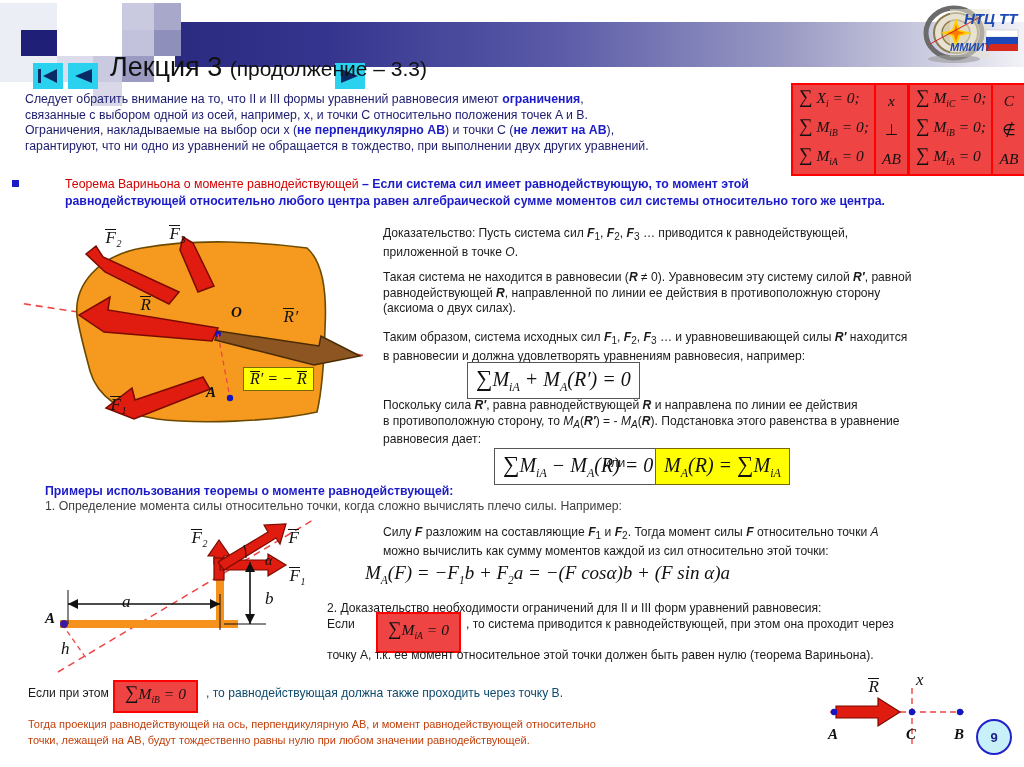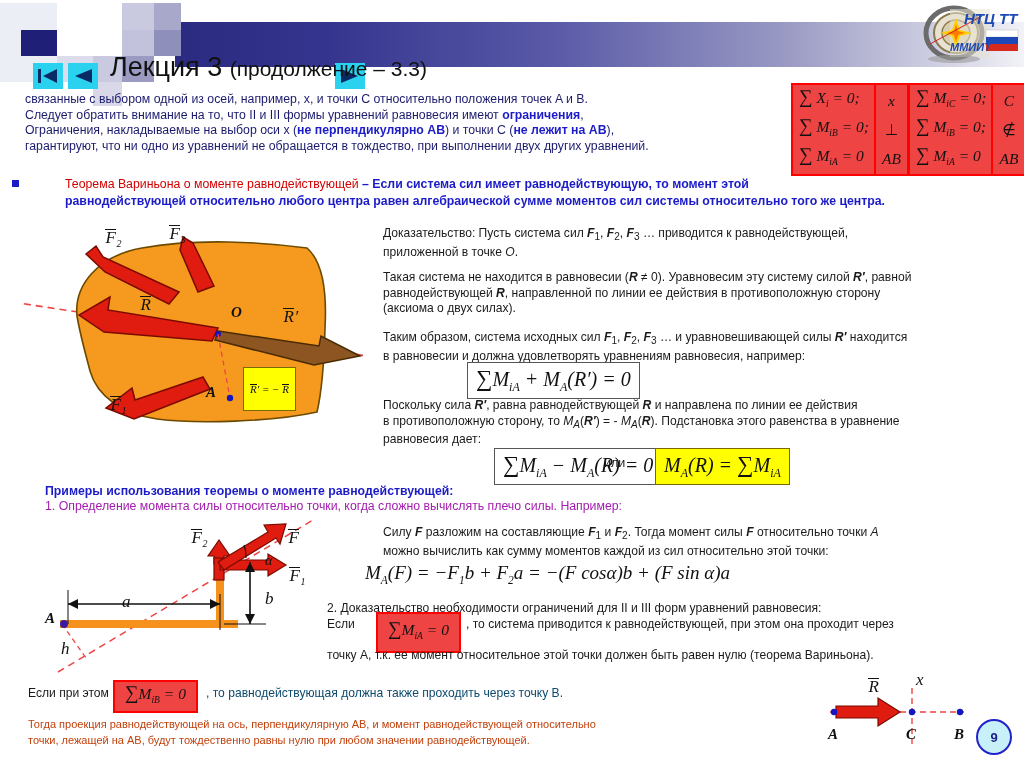--- a/index.html
+++ b/index.html
@@ -77,21 +77,21 @@
   .fml{font-family:"Liberation Serif",serif;font-style:italic;font-size:20px;color:#111;white-space:nowrap;}
   .fml .sum{font-style:normal;font-size:23px;}
   .fml sub{font-size:12px;}
   #formula-1{left:467px;top:362px;}
   #formula-2{left:494px;top:448px;}
   #formula-3{left:611px;top:448px;margin-left:44px;}
   #formula-or{position:absolute;left:604px;top:456px;font-size:12.5px;color:#1a1a1a;}
 
   
   #examples-head{position:absolute;left:45px;top:484px;width:700px;color:#1b1bc8;font-weight:bold;font-size:12.3px;line-height:15.5px;}
-  #example-1{position:absolute;left:45px;top:499px;width:700px;color:#a21caf;font-size:12.3px;line-height:15.5px;}
+  #example-1{position:absolute;left:45px;top:499px;width:700px;color:#404040;font-size:12.3px;line-height:15.5px;}
   #ex-text-1{position:absolute;left:383px;top:525px;width:640px;color:#1a1a1a;font-size:12.1px;line-height:15.5px;}
   #formula-ma{position:absolute;left:365px;top:562px;}
   .fml-plain{font-family:"Liberation Serif",serif;font-style:italic;font-size:19px;color:#111;white-space:nowrap;}
   .fml-plain sub{font-size:11.5px;}
   #ex-text-2{position:absolute;left:327px;top:601px;width:697px;color:#1a1a1a;font-size:12.1px;line-height:15.5px;}
   #ex-if{position:absolute;left:327px;top:617px;color:#1a1a1a;font-size:12.1px;}
   #eqbox-3{left:376px;top:612px;padding:0px 6px;}
   #ex-after{position:absolute;left:466px;top:617px;width:560px;color:#1a1a1a;font-size:12.1px;}
   #ex-text-3{position:absolute;left:327px;top:648px;width:697px;color:#1a1a1a;font-size:12.1px;}
   #ex-if2{position:absolute;left:28px;top:686px;color:#1a1a1a;font-size:12.1px;}
@@ -103,22 +103,22 @@
   #page-num{position:absolute;left:976px;top:719px;width:32px;height:32px;border-radius:50%;
      background:#c8f0f8;border:2px solid #2222cc;display:flex;align-items:center;justify-content:center;
      font-size:13px;font-weight:bold;color:#1b1b8e;}
 
   
   .vlab{position:absolute;font-family:"Liberation Serif",serif;font-style:italic;font-size:17px;color:#111;}
   .vlab sub{font-size:10px;}
   .vlab .bar{display:inline-block;border-top:1.4px solid #111;line-height:0.9;padding:0 0.5px;}
   .ptlab{position:absolute;font-family:"Liberation Serif",serif;font-style:italic;font-weight:bold;font-size:15px;color:#111;}
   .dimlab{position:absolute;font-family:"Liberation Serif",serif;font-style:italic;font-size:17px;color:#111;}
-  .eqsmall{position:absolute;background:#ffff00;border:1.5px solid #7a6a00;padding:15px 6px;
-     font-family:"Liberation Serif",serif;font-style:italic;font-size:11px;color:#111;white-space:nowrap;}
+  .eqsmall{position:absolute;background:#ffff00;border:1.5px solid #7a6a00;padding:2px 6px;
+     font-family:"Liberation Serif",serif;font-style:italic;font-size:16px;color:#111;white-space:nowrap;}
   .eqsmall .bar{display:inline-block;border-top:1.3px solid #111;line-height:0.9;}
 </style>
 </head>
 <body>
 
 <div class="slide">
 
   <div class="hdr-bar"></div>
   <div class="sq sq-l"></div>
   <div class="sq sq-o"></div>
@@ -170,22 +170,22 @@
       <ellipse cx="34" cy="55" rx="26" ry="4" fill="#9a9a9a" opacity="0.6"></ellipse>
       <rect x="66" y="26" width="32" height="7" fill="#ffffff" stroke="#aaa" stroke-width="0.4"></rect>
       <rect x="66" y="33" width="32" height="7" fill="#1c49b5"></rect>
       <rect x="66" y="40" width="32" height="7" fill="#d52b1e"></rect>
       <text x="44" y="20" font-family="Liberation Sans, sans-serif" font-size="15" font-weight="bold" font-style="italic" fill="#1c49b5">НТЦ ТТ</text>
       <text x="30" y="47" font-family="Liberation Sans, sans-serif" font-size="11" font-weight="bold" font-style="italic" fill="#1c49b5">ММИИТ</text>
     </svg>
   </div>
 
   <div id="intro-para" class="p-dark">
+    <div><span>Следует обратить внимание на то, что II и III формы уравнений равновесия имеют </span><span class="t-blue">ограничения</span><span>,</span></div>
     <div>связанные с  выбором одной из осей, например, x, и точки C относительно положения точек A и B.</div>
-    <div><span>Следует обратить внимание на то, что II и III формы уравнений равновесия имеют </span><span class="t-blue">ограничения</span><span>,</span></div>
     <div><span>Ограничения, накладываемые на выбор оси x  (</span><span class="t-blue">не перпендикулярно AB</span><span>) и точки C (</span><span class="t-blue">не лежит на AB</span><span>),</span></div>
     <div>гарантируют, что ни одно из уравнений не обращается в тождество, при выполнении двух других уравнений.</div>
   </div>
 
   <div class="eqbox" id="eqbox-1">
     <div class="col-l">
       <div class="eqline"><span class="sum">∑</span> <i>X</i><sub>i</sub> = 0;</div>
       <div class="eqline"><span class="sum">∑</span> <i>M</i><sub>iB</sub> = 0;</div>
       <div class="eqline"><span class="sum">∑</span> <i>M</i><sub>iA</sub> = 0</div>
     </div>

